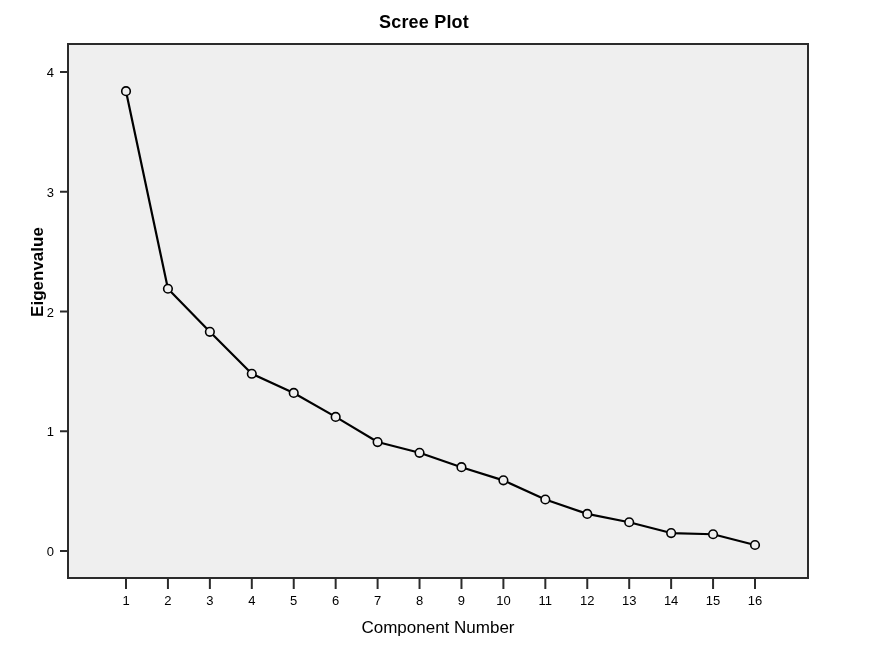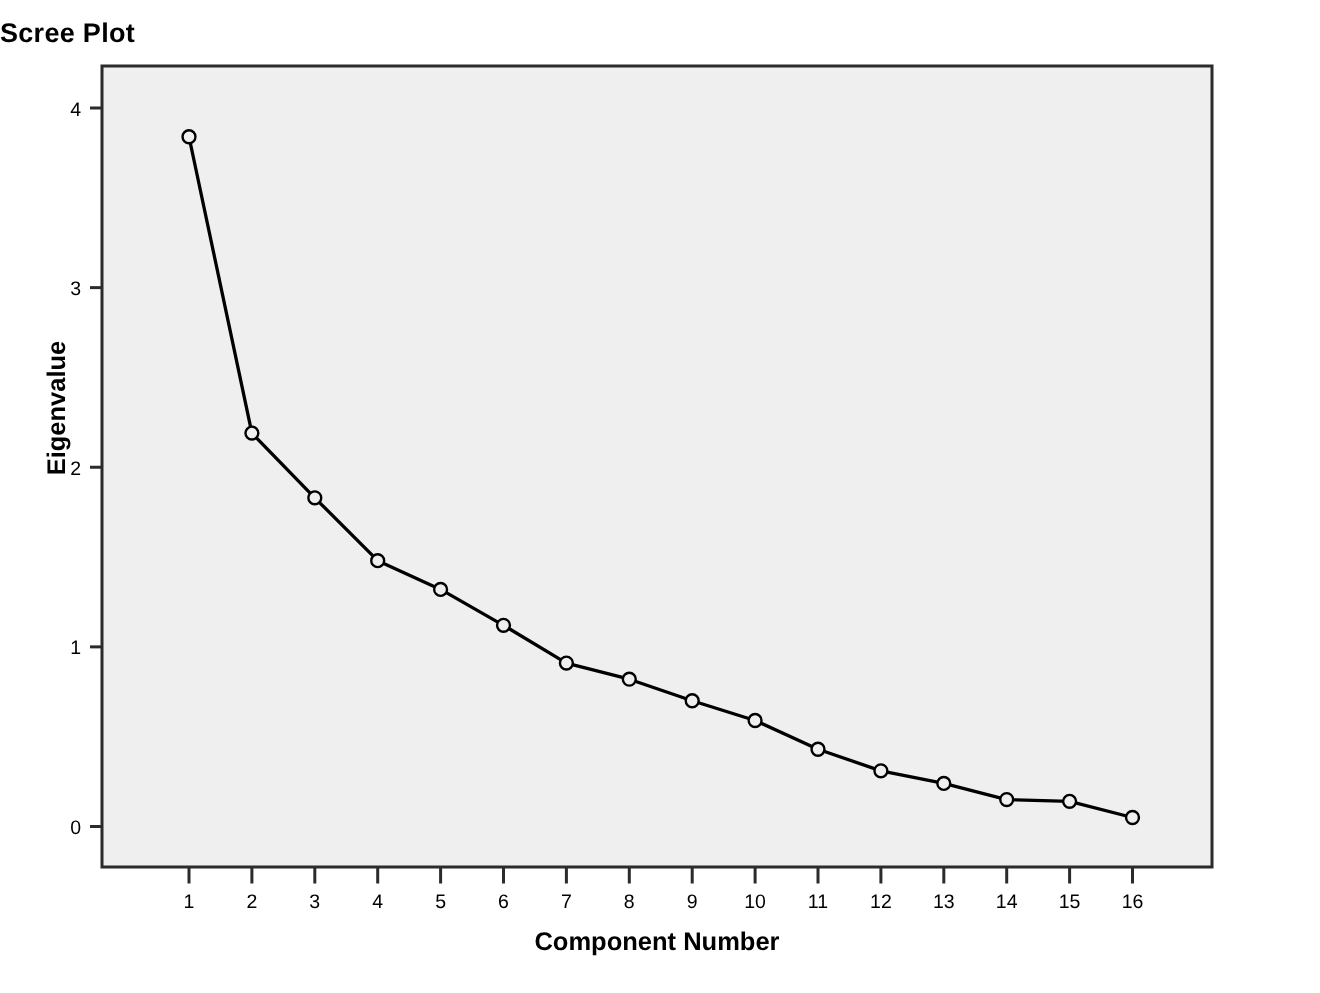--- a/index.html
+++ b/index.html
@@ -19,20 +19,21 @@
     left: 0; top: 0;
     width: 880px;
     height: 662px;
     background: #ffffff;
   }
   .chart-title {
     position: absolute;
     left: 0;
     top: 12px;
     width: 848px;
+    text-align: center;
     font-size: 18px;
     font-weight: bold;
     color: #000000;
     letter-spacing: 0.2px;
   }
   .y-axis-title {
     position: absolute;
     left: -22px;
     top: 262px;
     width: 120px;
@@ -43,21 +44,21 @@
     transform: rotate(-90deg);
     transform-origin: center center;
   }
   .x-axis-title {
     position: absolute;
     left: 68px;
     top: 618px;
     width: 740px;
     text-align: center;
     font-size: 17px;
-    font-weight: bold;
+    font-weight: normal;
     color: #000000;
   }
   .plot-svg {
     position: absolute;
     left: 0;
     top: 0;
   }
   .tick-label {
     font-family: "Liberation Sans", sans-serif;
     font-size: 13px;

